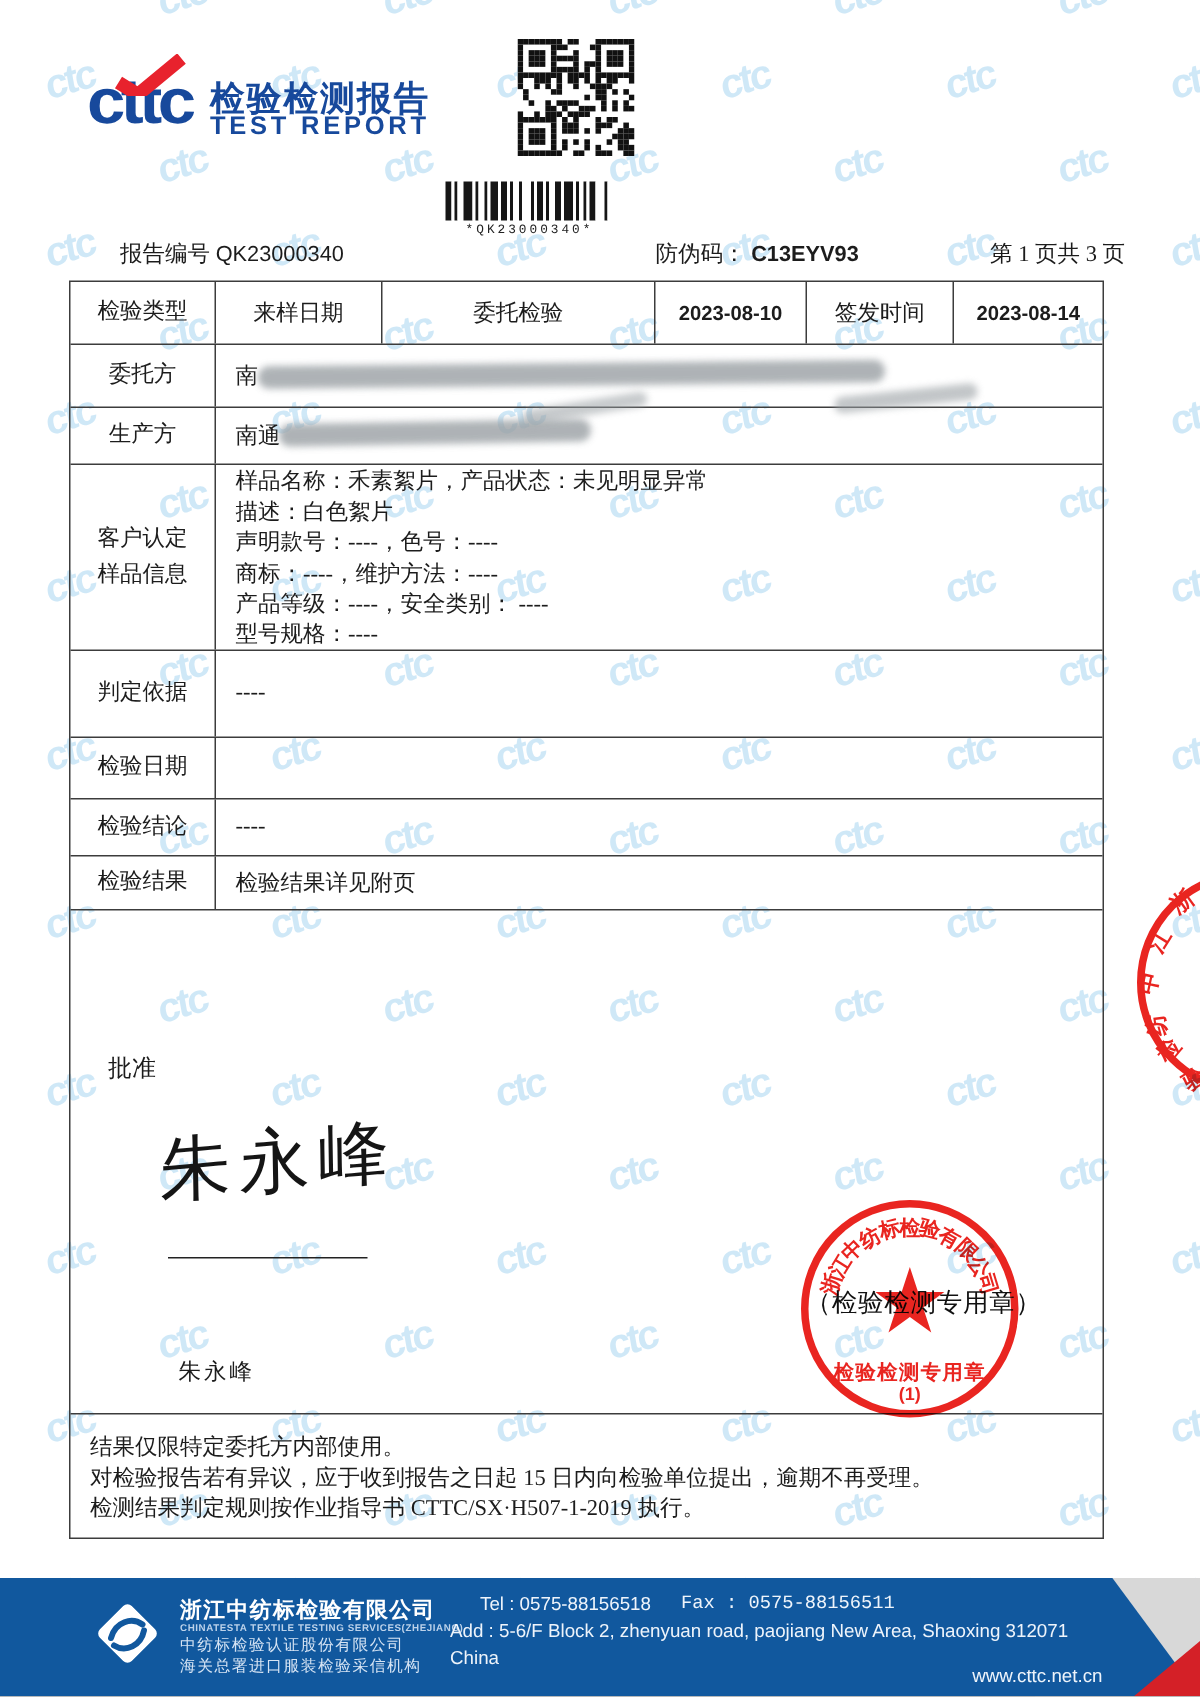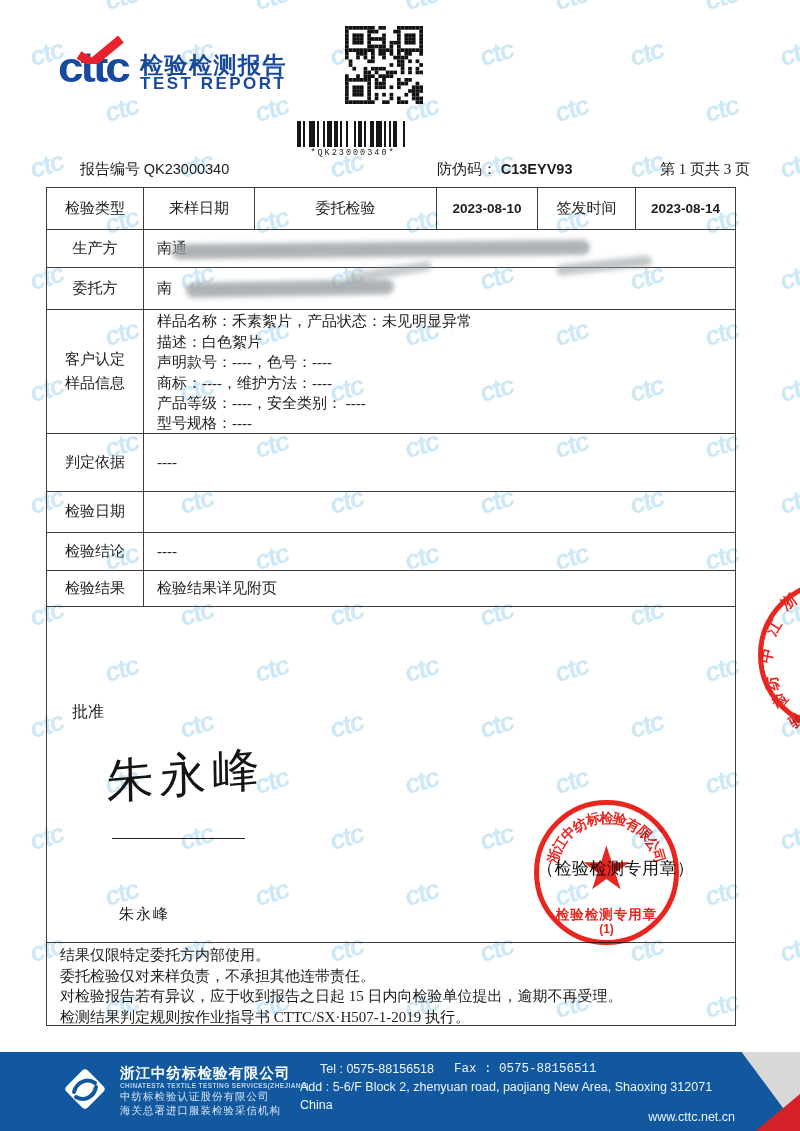--- a/index.html
+++ b/index.html
@@ -564,28 +564,28 @@
 
     <div class="trow" style="height:42px">
       <div class="lblcell">检验类型</div>
       <div class="tcell valcell ctr cell-line" style="flex:0 0 111px">来样日期</div>
       <div class="tcell valcell ctr cell-line" style="flex:0 0 182px">委托检验</div>
       <div class="tcell valcell ctr cell-line datecell" style="flex:0 0 101px">2023-08-10</div>
       <div class="tcell valcell ctr cell-line" style="flex:0 0 98px">签发时间</div>
       <div class="tcell valcell ctr datecell" style="flex:1">2023-08-14</div>
     </div>
 
+    <div class="trow" style="height:42px">
+      <div class="lblcell">委托方</div>
+      <div class="valcell">南</div>
+    </div>
+
     <div class="trow" style="height:38px">
       <div class="lblcell">生产方</div>
       <div class="valcell">南通</div>
-    </div>
-
-    <div class="trow" style="height:42px">
-      <div class="lblcell">委托方</div>
-      <div class="valcell">南</div>
     </div>
 
     <div class="trow" style="height:124px">
       <div class="lblcell">
         <span>客户认定</span>
         <span>样品信息</span>
       </div>
       <div class="valcell multiline">
         <span>样品名称：禾素絮片，产品状态：未见明显异常</span>
         <span>描述：白色絮片</span>
@@ -613,21 +613,20 @@
     <div class="trow" style="height:36px">
       <div class="lblcell">检验结果</div>
       <div class="valcell">检验结果详见附页</div>
     </div>
 
     <div class="trow" style="height:336px"></div>
 
     <div class="trow" style="height:84px">
       <div class="valcell multiline" style="line-height:20.5px">
         <span>结果仅限特定委托方内部使用。</span>
-        <span>委托检验仅对来样负责，不承担其他连带责任。</span>
         <span>对检验报告若有异议，应于收到报告之日起 15 日内向检验单位提出，逾期不再受理。</span>
         <span>检测结果判定规则按作业指导书 CTTC/SX·H507-1-2019 执行。</span>
       </div>
     </div>
   </div>
 
   <div class="smudge" style="left:172px; top:242px; width:418px; height:15px; transform:rotate(-0.6deg)"></div>
   <div class="smudge" style="left:556px; top:260px; width:96px; height:11px; transform:rotate(-6deg); opacity:.6"></div>
   <div class="smudge" style="left:186px; top:281px; width:208px; height:15px; transform:rotate(-1deg)"></div>
   <div class="smudge" style="left:348px; top:267px; width:84px; height:10px; transform:rotate(-9deg); opacity:.55"></div>

